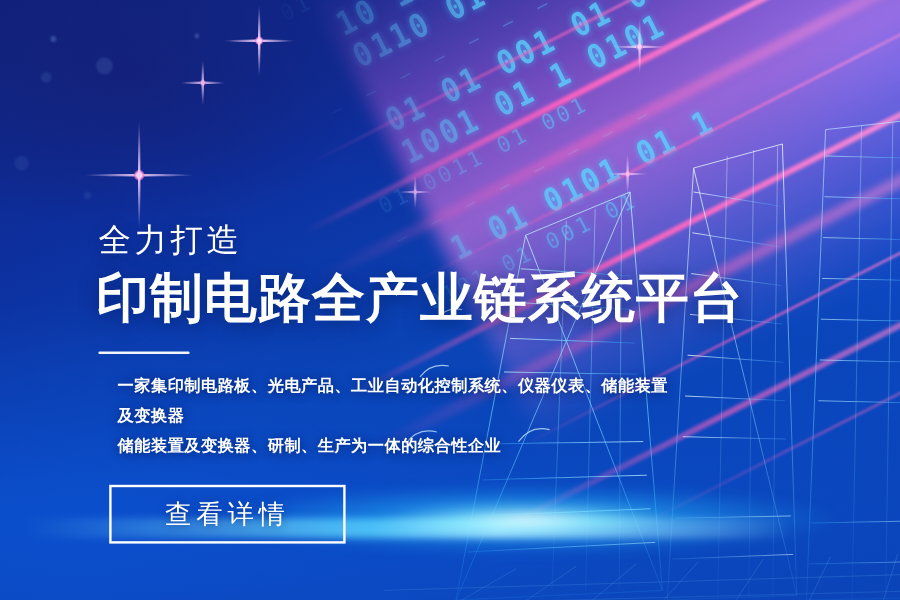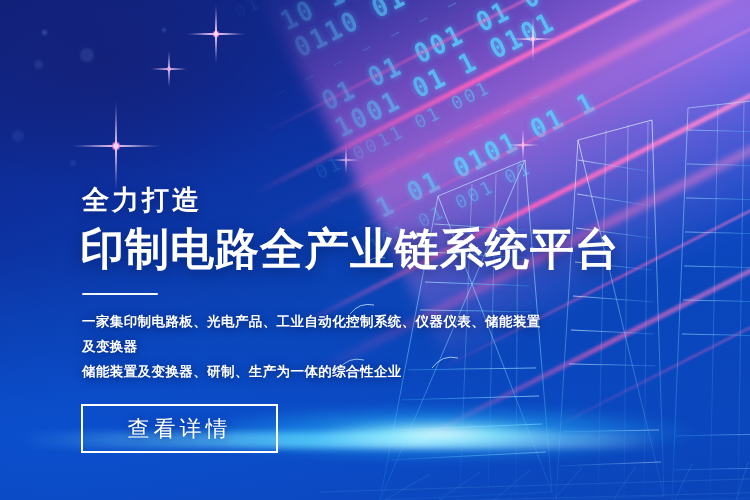--- a/index.html
+++ b/index.html
@@ -94,43 +94,43 @@
     transform:translate(-50%,-50%);
     background:radial-gradient(circle,#fff 0%,#ffd5f5 35%,rgba(255,110,205,.7) 60%,rgba(255,80,190,0) 100%);
     filter:blur(.4px);
   }
   .dust{position:absolute;border-radius:50%;background:rgba(150,200,255,.25);filter:blur(1px);}
 
   
   .content{position:absolute;left:80px;top:186px;width:560px;z-index:20;}
 
   .eyebrow{
-    color:#ffffff;font-size:27px;font-weight:700;letter-spacing:3px;
+    color:#ffffff;font-size:27px;font-weight:400;letter-spacing:3px;
     line-height:1.1;margin:0 0 8px 2px;
     text-shadow:0 2px 10px rgba(0,20,80,.55);
   }
   .headline{
     color:#ffffff;font-size:44px;font-weight:700;letter-spacing:1px;
     line-height:1.12;margin:0;white-space:nowrap;
     text-shadow:0 3px 14px rgba(0,25,90,.6);
   }
   .rule{
     width:76px;height:2px;background:#ffffff;margin:20px 0 14px 2px;
     opacity:.95;border-radius:2px;
   }
   .desc{
     color:#ffffff;font-size:13.5px;font-weight:700;line-height:25px;
-    letter-spacing:.4px;margin:0 0 0 2px;max-width:470px;
+    letter-spacing:.4px;margin:0 0 0 18px;max-width:470px;
     text-shadow:0 1px 8px rgba(0,20,80,.7);
   }
   .desc span{display:block;}
 
   .cta{
     display:flex;align-items:center;justify-content:center;
-    position:absolute;left:81px;top:404px;width:197px;height:49px;
+    position:absolute;left:91px;top:404px;width:197px;height:49px;
     border:2px solid #ffffff;background:transparent;
     color:#ffffff;font-size:22px;font-weight:400;letter-spacing:4px;
     cursor:pointer;z-index:25;
     text-shadow:0 1px 8px rgba(0,20,80,.5);
   }
 </style>
 </head>
 <body>
 
 <div class="banner">

